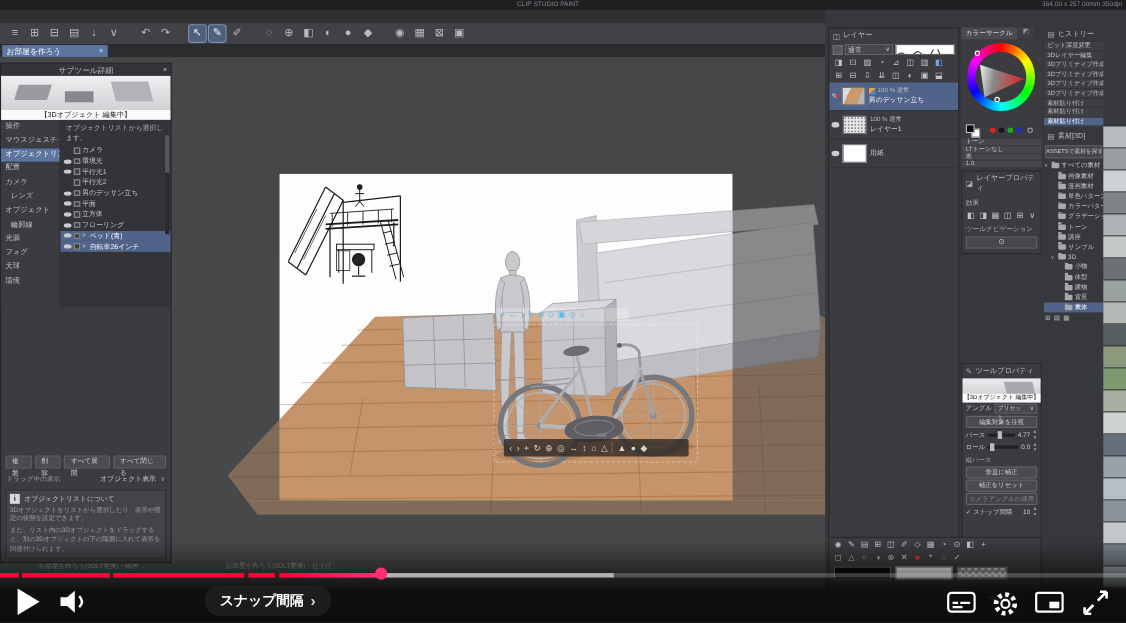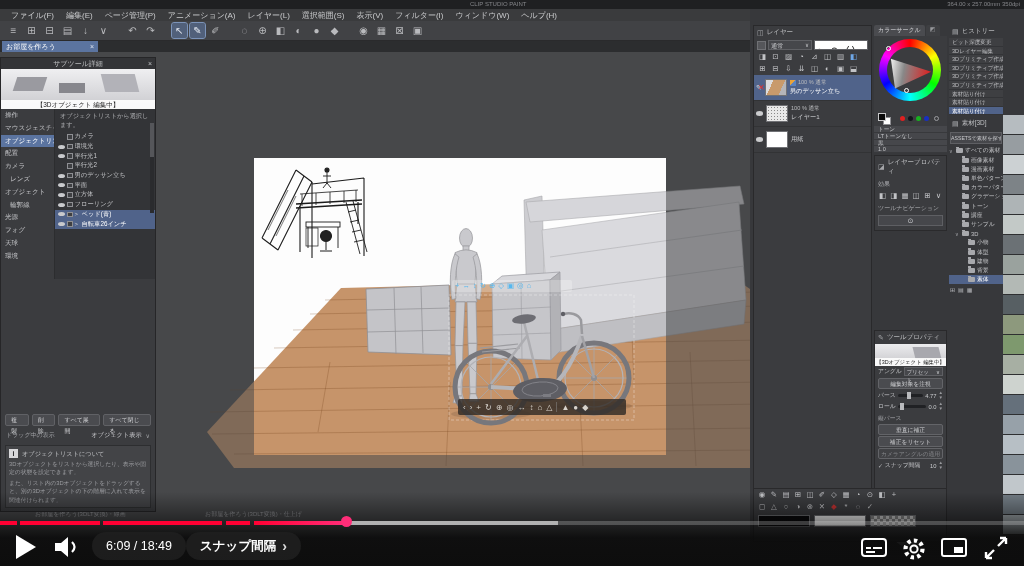--- a/index.html
+++ b/index.html
@@ -207,32 +207,20 @@
 </head>
 <body>
 
 <div id="app">
 
   <div id="titlebar" class="abs">
     <span class="app-title">CLIP STUDIO PAINT</span>
     <span class="doc-info">364.00 x 257.00mm 350dpi</span>
   </div>
 
-  <div id="menubar" class="abs">
-    <span>ファイル(F)</span>
-    <span>編集(E)</span>
-    <span>ページ管理(P)</span>
-    <span>アニメーション(A)</span>
-    <span>レイヤー(L)</span>
-    <span>選択範囲(S)</span>
-    <span>表示(V)</span>
-    <span>フィルター(I)</span>
-    <span>ウィンドウ(W)</span>
-    <span>ヘルプ(H)</span>
-  </div>
 
   <div id="toolbar" class="abs">
     <span class="tbi">≡</span>
     <span class="tbi">⊞</span>
     <span class="tbi">⊟</span>
     <span class="tbi">▤</span>
     <span class="tbi">↓</span>
     <span class="tbi">∨</span>
     <span class="gap"></span>
     <span class="tbi">↶</span>
@@ -869,23 +857,20 @@
     <i class="seg play head" style="left:254px;width:92px"></i>
   </div>
   <div id="playhead"></div>
 
   <div id="controls" class="abs">
     <div id="playbtn"></div>
     <svg id="volbtn" width="30" height="26">
       <path d="M3,9 L9,9 L16,3 L16,23 L9,17 L3,17 Z" fill="#fff"></path>
       <path d="M20,8 Q25,13 20,18" stroke="#fff" stroke-width="2.2" fill="none"></path>
     </svg>
-    <div class="pill" id="timepill">
-      <span>6:09 / 18:49</span>
-    </div>
     <div class="pill" id="chapterpill">
       <span>スナップ間隔</span>
       <span class="chev">›</span>
     </div>
     <svg class="ricon" style="left:860px" width="28" height="24">
       <rect x="2" y="3" width="24" height="17" rx="3" fill="none" stroke="#fff" stroke-width="2"></rect>
       <line x1="6" y1="12" x2="11" y2="12" stroke="#fff" stroke-width="2"></line>
       <line x1="13" y1="12" x2="22" y2="12" stroke="#fff" stroke-width="2"></line>
       <line x1="6" y1="16" x2="15" y2="16" stroke="#fff" stroke-width="2"></line>
     </svg>

